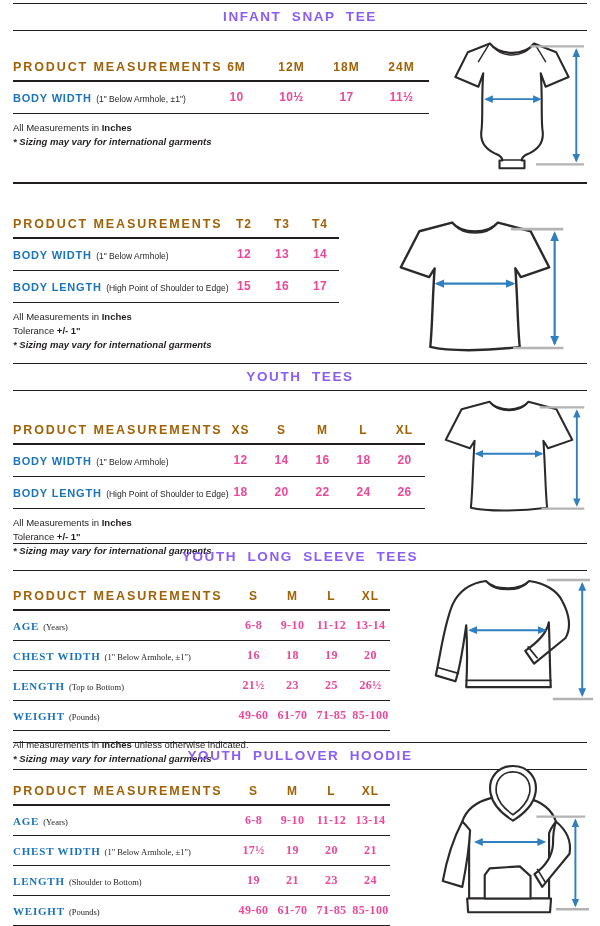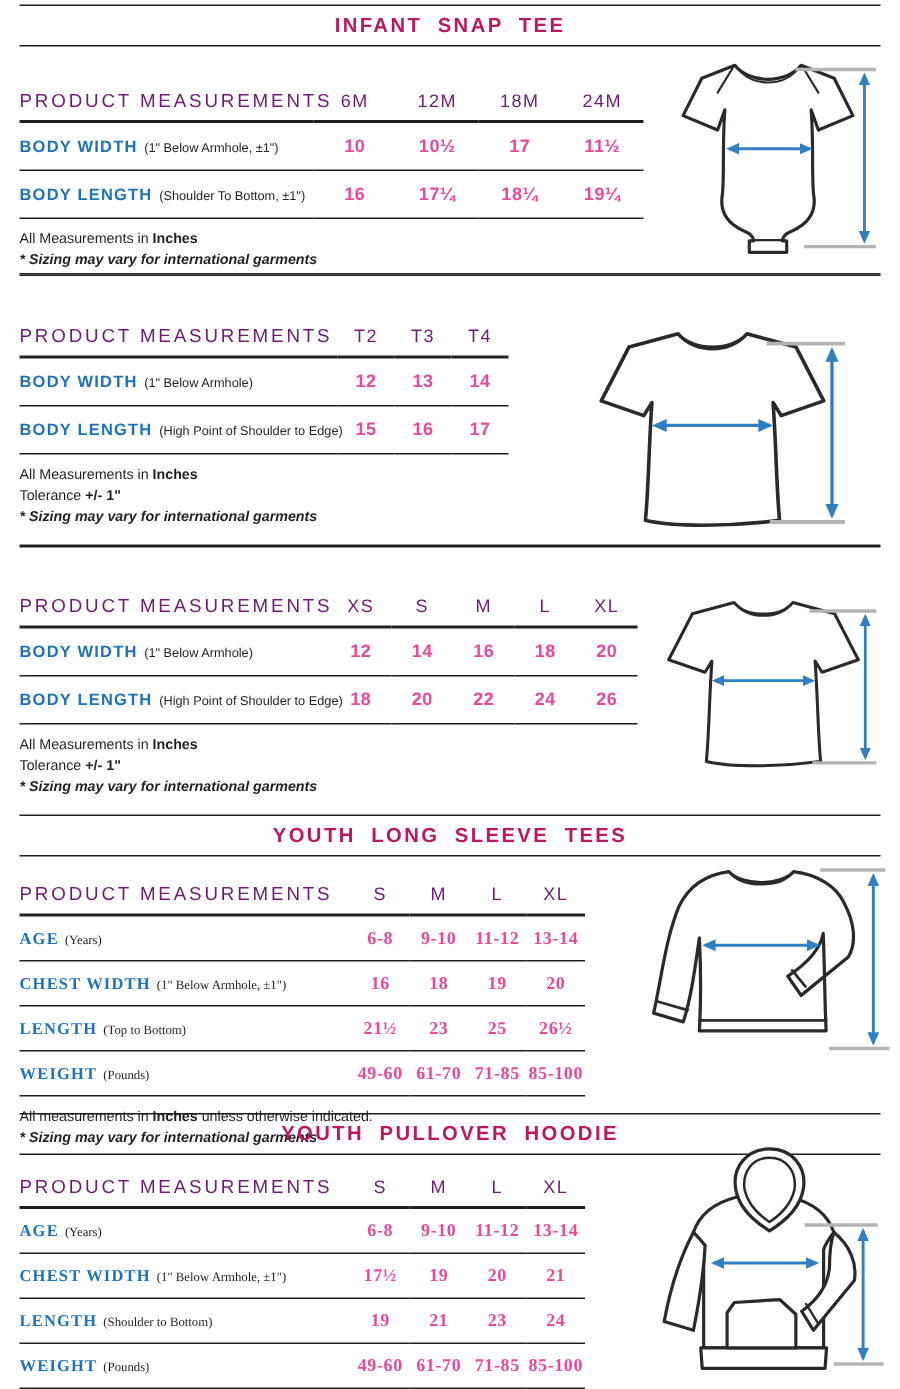--- a/index.html
+++ b/index.html
@@ -1,23 +1,23 @@
 <!DOCTYPE html>
 <html><head>
 <meta charset="utf-8">
 <style>
   html,body{margin:0;padding:0;background:#fff;}
   body{font-family:"Liberation Sans","DejaVu Sans",sans-serif;color:#221e1f;}
   .page{position:relative;width:600px;height:926px;background:#fff;overflow:hidden;}
   .sec{position:absolute;left:0;width:600px;}
   .rule{border-top:1.7px solid #221e1f;margin:0 13px;height:0;}
-  .title{margin:0;text-align:center;font-size:13.5px;font-weight:800;letter-spacing:1.6px;word-spacing:5px;padding:5px 0 6px;color:#be185d;}
+  .title{margin:0;text-align:center;font-size:13.5px;font-weight:800;letter-spacing:1.6px;word-spacing:5px;padding:5px 0 6px;color:#8b5cf6;}
   table.mt{border-collapse:collapse;table-layout:fixed;margin-left:13px;}
   .t1{width:416px;} .t2{width:326px;} .t3{width:412px;} .t4{width:377px;} .t5{width:377px;}
-  th{font-size:12px;font-weight:400;letter-spacing:1px;text-align:center;border-bottom:2.2px solid #221e1f;padding:3px 0 6px;color:#701a75;white-space:nowrap;}
+  th{font-size:12px;font-weight:700;letter-spacing:1px;text-align:center;border-bottom:2.2px solid #221e1f;padding:3px 0 6px;color:#a16207;white-space:nowrap;}
   th.lab{text-align:left;letter-spacing:1.9px;font-size:12.5px;}
   td{border-bottom:1.7px solid #221e1f;padding:6px 0 7px;white-space:nowrap;overflow:visible;}
   .t4 td,.t5 td{padding:5px 0 6px;font-family:Liberation Serif, serif;}
   td.val{color:#ec4899;font-weight:800;text-align:center;font-size:12px;letter-spacing:.4px;}
   .rl{color:#1b73bc;font-weight:800;font-size:11px;letter-spacing:.8px;}
   .rn{font-size:8.5px;color:#221e1f;letter-spacing:0;}
   .foots{margin:8px 0 0 13px;}
   .foot{font-size:9.5px;margin-top:3px;color:#221e1f;}
   .foot b{font-weight:800;}
   .foot.it{font-style:italic;font-weight:700;}
@@ -50,27 +50,20 @@
       </tr>
         </thead>
       <tbody>
         <tr>
           <td class="lab"><span class="rl">BODY WIDTH</span> <span class="rn">(1" Below Armhole, ±1")</span></td>
           <td class="val">10</td>
           <td class="val">10½</td>
           <td class="val">17</td>
           <td class="val">11½</td>
         </tr>
-        <tr>
-          <td class="lab"><span class="rl">BODY LENGTH</span> <span class="rn">(Shoulder To Bottom, ±1")</span></td>
-          <td class="val">16</td>
-          <td class="val">17¼</td>
-          <td class="val">18¼</td>
-          <td class="val">19¼</td>
-        </tr>
       </tbody>
     </table>
     <div class="foots">
       <div class="foot"><span>All Measurements in </span><b>Inches</b><span></span></div>
       <div class="foot it"><span>* Sizing may vary for international garments</span></div>
     </div>
     <svg class="illus" style="left:436px;top:29px" width="152" height="142" viewBox="0 0 158 148">
       <defs>
           <marker id="ah1" viewBox="0 0 10 10" refX="7" refY="5" markerWidth="5" markerHeight="5" orient="auto-start-reverse">
             <path d="M0,1L9,5L0,9Z" fill="#2f7fc1"></path>
@@ -142,20 +135,21 @@
         <line x1="118" y1="12" x2="166" y2="12" stroke="#b3b3b3" stroke-width="2.4"></line>
         <line x1="120" y1="121" x2="166" y2="121" stroke="#b3b3b3" stroke-width="2.4"></line>
         <line x1="50" y1="62" x2="120" y2="62" stroke="#2f7fc1" stroke-width="2" marker-start="url(#ah2)" marker-end="url(#ah2)"></line>
         <line x1="158" y1="16" x2="158" y2="117" stroke="#2f7fc1" stroke-width="2" marker-start="url(#ah2)" marker-end="url(#ah2)"></line>
       </g>
     </svg>
   </div>
 
   <div class="sec" style="top:363px">
     <div class="rule"></div>
+    <div class="title">YOUTH TEES</div>
     <div class="rule"></div>
     <table class="mt t3" style="margin-top:29px">
       <colgroup>
           <col style="width:207px">
           <col style="width:41px">
           <col style="width:41px">
           <col style="width:41px">
           <col style="width:41px">
           <col style="width:41px">
         </colgroup>

